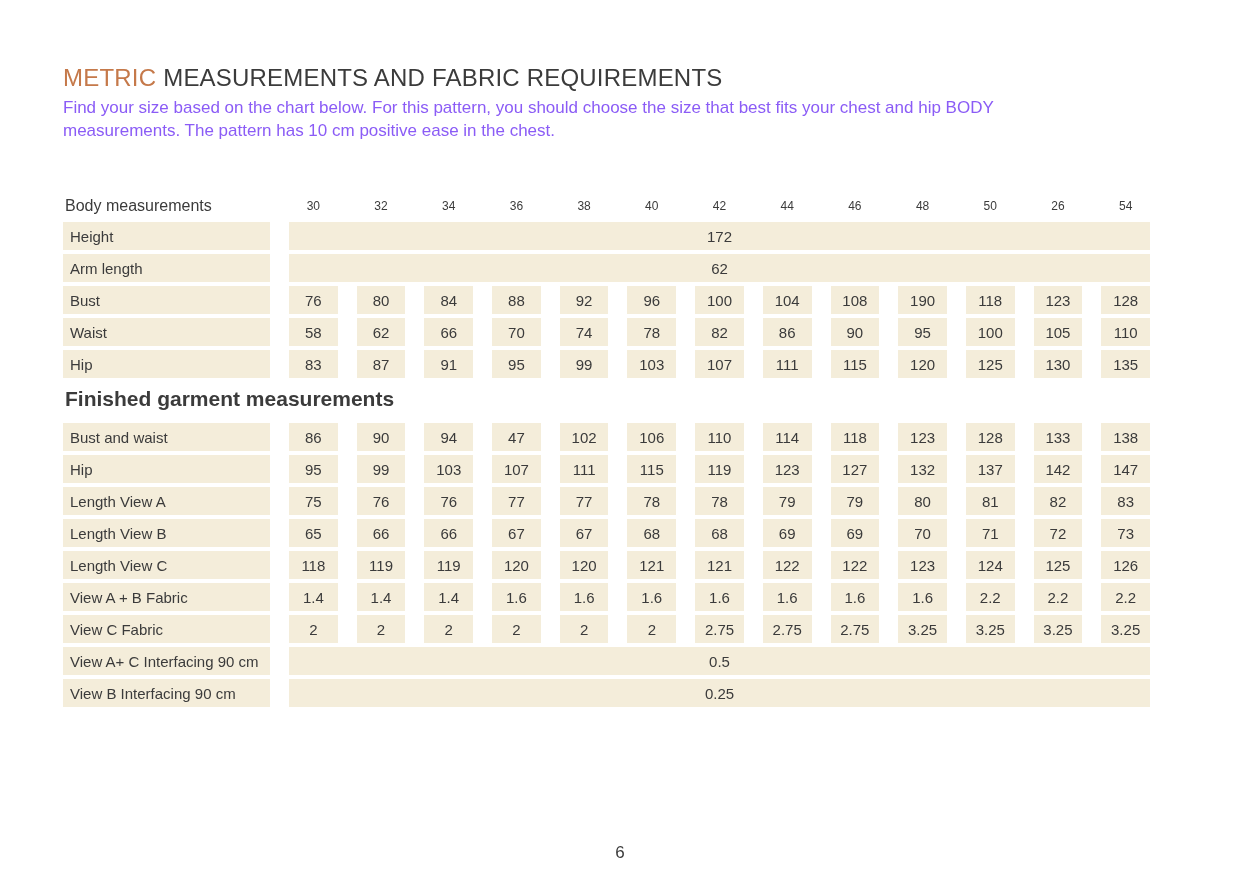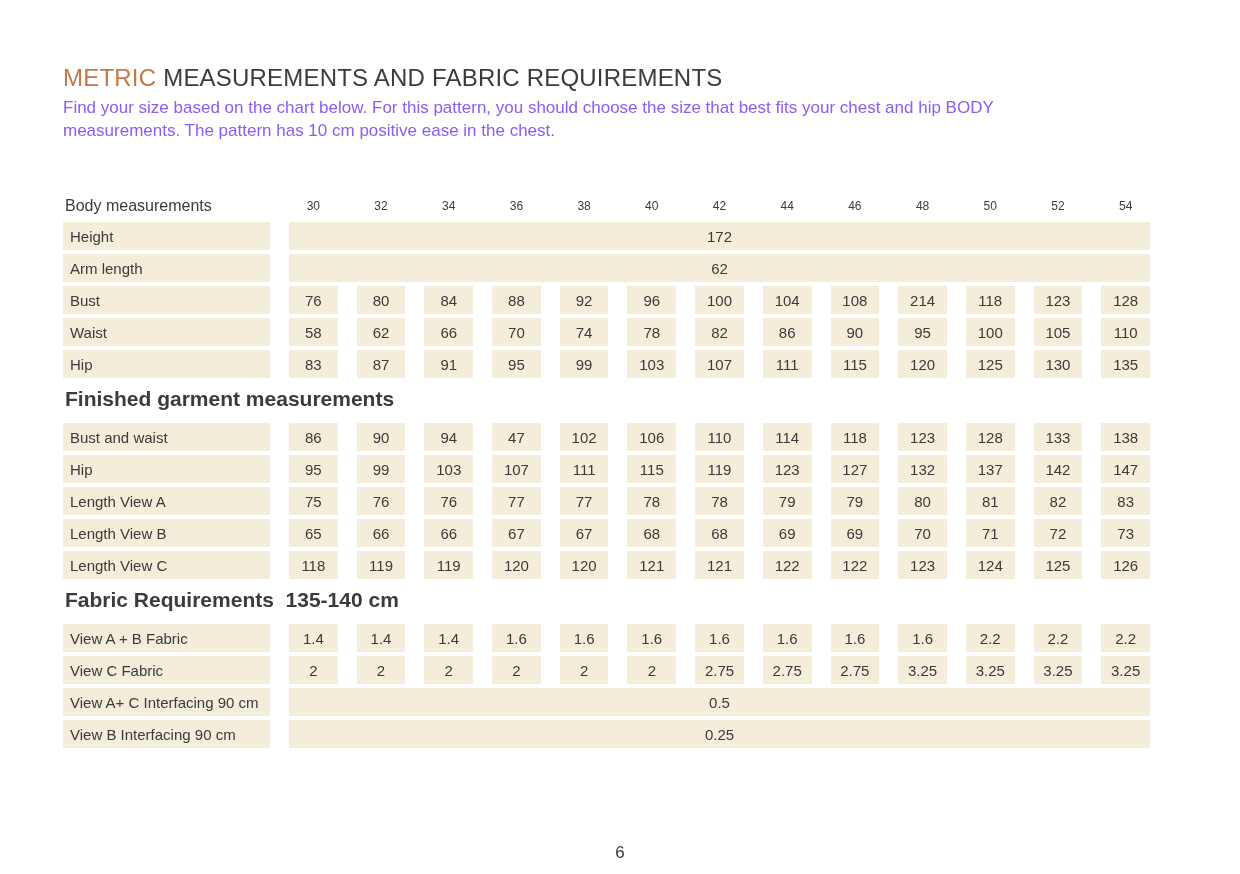--- a/index.html
+++ b/index.html
@@ -119,21 +119,21 @@
         <div class="hcell">32</div>
         <div class="hcell">34</div>
         <div class="hcell">36</div>
         <div class="hcell">38</div>
         <div class="hcell">40</div>
         <div class="hcell">42</div>
         <div class="hcell">44</div>
         <div class="hcell">46</div>
         <div class="hcell">48</div>
         <div class="hcell">50</div>
-        <div class="hcell">52</div>
+        <div class="hcell">26</div>
         <div class="hcell">54</div>
       </div>
     <div id="table-body">
 
     <div class="row">
           <div class="cell label">Height</div>
           <div class="cell spanval">172</div>
         </div>
         <div class="row">
           <div class="cell label">Arm length</div>
@@ -143,21 +143,21 @@
           <div class="cell label">Bust</div>
           <div class="cell val">76</div>
           <div class="cell val">80</div>
           <div class="cell val">84</div>
           <div class="cell val">88</div>
           <div class="cell val">92</div>
           <div class="cell val">96</div>
           <div class="cell val">100</div>
           <div class="cell val">104</div>
           <div class="cell val">108</div>
-          <div class="cell val">214</div>
+          <div class="cell val">190</div>
           <div class="cell val">118</div>
           <div class="cell val">123</div>
           <div class="cell val">128</div>
         </div>
         <div class="row">
           <div class="cell label">Waist</div>
           <div class="cell val">58</div>
           <div class="cell val">62</div>
           <div class="cell val">66</div>
           <div class="cell val">70</div>
@@ -261,21 +261,20 @@
           <div class="cell val">120</div>
           <div class="cell val">121</div>
           <div class="cell val">121</div>
           <div class="cell val">122</div>
           <div class="cell val">122</div>
           <div class="cell val">123</div>
           <div class="cell val">124</div>
           <div class="cell val">125</div>
           <div class="cell val">126</div>
         </div>
-        <div class="section-title">Fabric Requirements  135-140 cm</div>
         <div class="row">
           <div class="cell label">View A + B Fabric</div>
           <div class="cell val">1.4</div>
           <div class="cell val">1.4</div>
           <div class="cell val">1.4</div>
           <div class="cell val">1.6</div>
           <div class="cell val">1.6</div>
           <div class="cell val">1.6</div>
           <div class="cell val">1.6</div>
           <div class="cell val">1.6</div>

